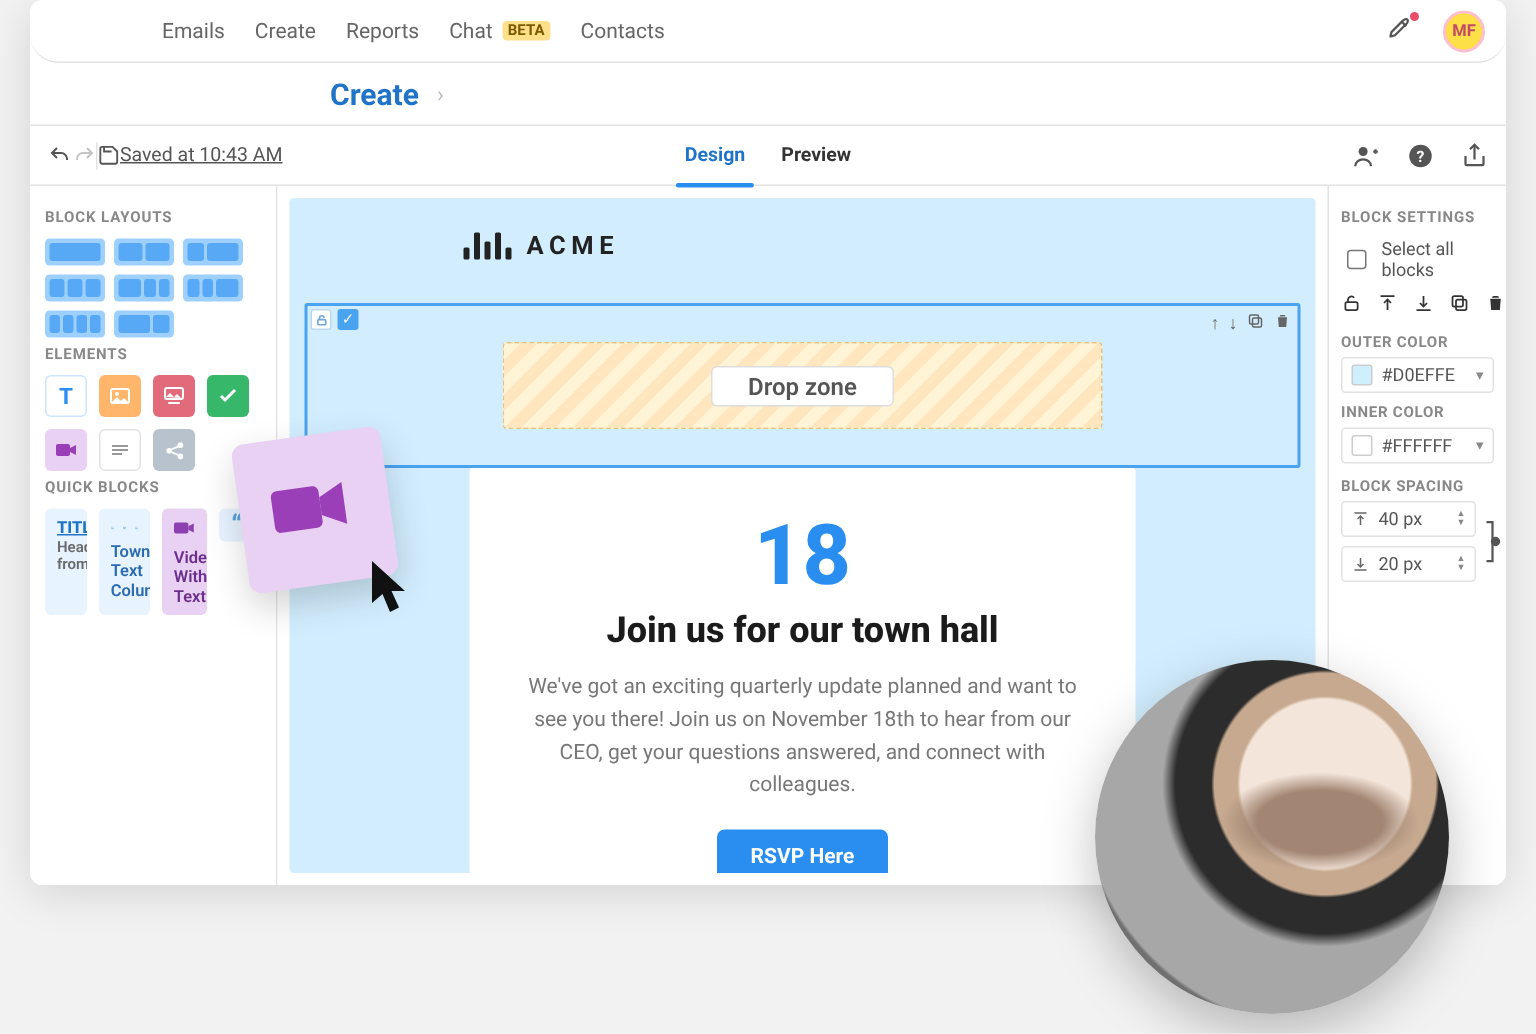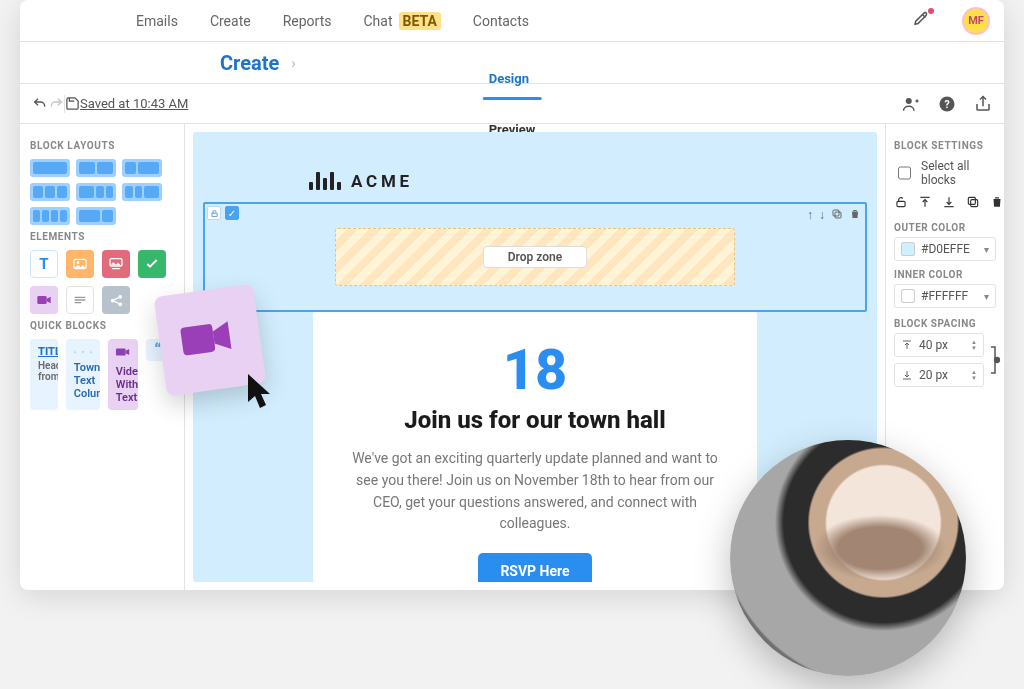--- a/index.html
+++ b/index.html
@@ -15,39 +15,39 @@
     --accent-orange:#ffe6bf;
     --accent-green:#37b76a;
     --accent-red:#d34d5b;
     --accent-cyan:#6bbfe8;
   }
   *{box-sizing:border-box;}
   html,body{margin:0;padding:0;background:#f2f2f2;font-family:-apple-system,BlinkMacSystemFont,"Segoe UI",Roboto,Helvetica,Arial,sans-serif;color:var(--text);}
   .stage{width:1024px;height:689px;margin:0 auto;position:relative;overflow:hidden;}
   .app{position:absolute;left:20px;top:0;width:984px;height:590px;background:var(--bg);border-radius:8px;box-shadow:0 6px 30px rgba(0,0,0,.12);display:flex;flex-direction:column;}
   
-  .topnav{height:42px;border-bottom:1px solid var(--border);display:flex;align-items:center;padding:0 14px 0 116px;gap:32px;font-size:14px;color:#666;}
+  .topnav{height:42px;border-bottom:1px solid var(--border);display:flex;align-items:center;padding:0 14px 0 88px;gap:20px;font-size:14px;color:#666;border-radius:19px;}
   .topnav .item{cursor:pointer;display:flex;align-items:center;gap:6px;}
-  .topnav .badge{font-size:14px;font-weight:700;background:#ffe08a;color:#7a5b00;border-radius:3px;padding:1px 4px;}
+  .topnav .badge{font-size:10px;font-weight:700;background:#ffe08a;color:#7a5b00;border-radius:3px;padding:1px 4px;}
   .topnav .spacer{flex:1;}
   .rocket{position:relative;color:#555;}
   .rocket::after{content:"";position:absolute;top:-2px;right:-4px;width:6px;height:6px;border-radius:50%;background:#e84d6a;}
   .avatar{width:28px;height:28px;border-radius:50%;border:2px solid #ffbdd0;display:flex;align-items:center;justify-content:center;font-size:11px;font-weight:700;color:#c44968;background:#fde047;}
   
   .breadcrumb-row{height:42px;border-bottom:1px solid var(--border);display:flex;align-items:center;padding-left:200px;gap:12px;font-size:15px;}
   .breadcrumb-row .crumb-main{color:var(--blue-dark);font-weight:700;font-size:20px;}
   .breadcrumb-row .chev{color:#bbb;}
   .breadcrumb-row .crumb-sub{font-weight:600;color:#333;}
   
   .toolbar{height:40px;border-bottom:1px solid var(--border);display:flex;align-items:center;padding:0 12px;font-size:13px;position:relative;}
   .toolbar .left{display:flex;align-items:center;gap:0;}
   .toolbar .iconbtn{color:#555;cursor:pointer;display:inline-flex;align-items:center;justify-content:center;}
   .toolbar .saved{color:#555;text-decoration:underline;}
   .toolbar .divider{width:1px;height:18px;background:var(--border);}
-  .toolbar .tabs{position:absolute;left:50%;transform:translateX(-50%);display:flex;gap:20px;font-weight:700;flex-direction:column;}
+  .toolbar .tabs{position:absolute;left:50%;transform:translateX(-50%);display:flex;gap:20px;font-weight:700;}
   .toolbar .tabs .tab{color:#333;cursor:pointer;position:relative;padding:8px 2px;}
   .toolbar .tabs .tab.active{color:var(--blue-dark);}
   .toolbar .tabs .tab.active::after{content:"";position:absolute;left:-4px;right:-4px;bottom:-6px;height:3px;background:var(--blue);border-radius:2px;}
   .toolbar .right{margin-left:auto;display:flex;gap:18px;color:#555;}
   
   .main{flex:1;display:flex;min-height:0;}
   .sidebar-left{width:165px;border-right:1px solid var(--border);padding:10px 10px;overflow:hidden;}
   .section-title{font-size:10px;letter-spacing:.06em;color:#888;font-weight:700;margin:6px 0 8px;}
   .layouts{display:flex;flex-wrap:wrap;gap:6px;}
   .layout{width:40px;height:18px;background:#9ed0ff;border-radius:3px;display:flex;align-items:center;justify-content:center;gap:2px;padding:3px;}
@@ -67,31 +67,31 @@
   .qb1{background:#e7f3ff;color:var(--blue-dark);}
   .qb1 .title{font-weight:800;text-decoration:underline;font-size:11px;}
   .qb1 .sub{color:#6a6a6a;margin-top:2px;font-weight:600;font-size:10px;}
   .qb2{background:var(--accent-orange);color:#7a5b00;}
   .qb3{background:#e7f3ff;color:#2a6bb0;}
   .qb4{background:var(--accent-purple);color:#6b2e8c;}
   .qb5{background:#e7f3ff;color:#5aa1df;}
   
   .canvas-wrap{flex:1;background:#fff;overflow:hidden;}
   .canvas{margin:8px;background:var(--canvas);height:calc(100% - 16px);border-radius:3px;position:relative;padding:34px 0;overflow:hidden;}
-  .brand{position:absolute;top:39px;left:116px;display:flex;align-items:center;gap:10px;color:#222;font-weight:700;letter-spacing:.22em;font-size:17px;}
+  .brand{position:absolute;top:22px;left:116px;display:flex;align-items:center;gap:10px;color:#222;font-weight:700;letter-spacing:.22em;font-size:17px;}
   .brand .bars{display:flex;gap:3px;align-items:end;}
   .brand .bars span{width:4px;background:#222;border-radius:1px;}
   .selected-block{position:absolute;left:10px;right:10px;top:70px;height:110px;border:2px solid #4aa3ef;border-radius:2px;background:#d2eefe;}
   .selected-block .badge-bar{position:absolute;left:0;top:0;display:flex;gap:4px;padding:2px;}
   .selected-block .badge-bar .tiny{width:14px;height:14px;background:#fff;border:1px solid #bcd8ef;border-radius:2px;display:flex;align-items:center;justify-content:center;font-size:10px;color:#6fa7dd;}
   .selected-block .badge-bar .tiny.checked{background:#4aa3ef;color:#fff;border-color:#4aa3ef;}
   .selected-block .tools{position:absolute;right:4px;top:4px;display:flex;gap:6px;color:#666;font-size:12px;}
   .dropzone{position:absolute;left:130px;right:130px;top:24px;bottom:24px;border:1px dashed #e0c48a;border-radius:3px;display:flex;align-items:center;justify-content:center;
     background:repeating-linear-gradient(135deg,#fff4d6 0 8px,var(--accent-orange) 8px 16px);}
-  .dropzone .label{background:#fff;border:1px solid #ddd;border-radius:4px;padding:3px 24px;font-size:12px;font-weight:600;color:#555;}
+  .dropzone .label{background:#fff;border:1px solid #ddd;border-radius:4px;padding:3px 24px;font-size:16px;font-weight:600;color:#555;}
   .inner-card{position:absolute;left:120px;right:120px;top:180px;bottom:0;background:#fff;border-radius:2px;padding:26px 30px;text-align:center;}
   .month{color:var(--blue);font-weight:800;font-size:18px;}
   .day{color:var(--blue);font-weight:800;font-size:56px;line-height:1.15;}
   .headline{font-weight:800;font-size:24px;margin-top:4px;color:#1b1b1b;}
   .body{color:#777;font-size:14px;line-height:1.55;margin:14px auto 0;max-width:380px;}
   .cta{margin-top:18px;display:inline-block;background:var(--blue);color:#fff;padding:10px 22px;border-radius:5px;font-weight:700;font-size:14px;}
   
   .drag-card{position:absolute;left:160px;top:290px;width:100px;height:100px;background:var(--accent-purple);border-radius:8px;transform:rotate(-8deg);box-shadow:0 10px 24px rgba(0,0,0,.18);display:flex;align-items:center;justify-content:center;}
   .drag-card svg{transform:translate(-4px,-2px);}
   .cursor{position:absolute;left:246px;top:372px;}

